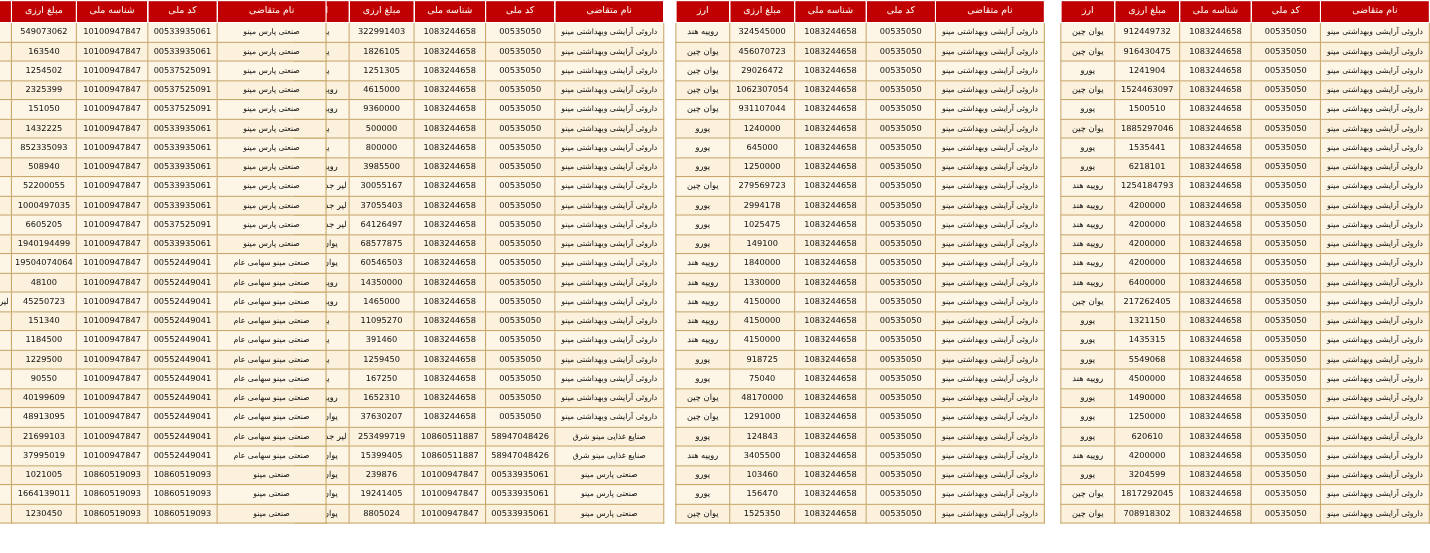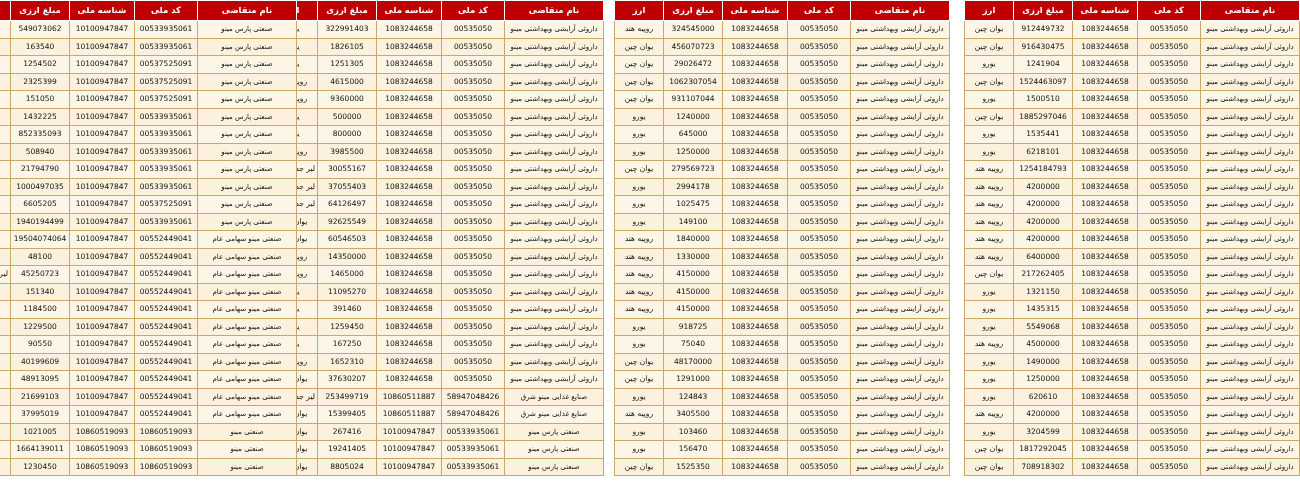--- a/index.html
+++ b/index.html
@@ -21,21 +21,21 @@
   }
   table.grid {
     border-collapse: collapse;
     table-layout: fixed;
     direction: rtl;
   }
   table.grid th {
     background: #c00000;
     color: #ffffff;
     font-size: 8.5px;
-    font-weight: bold;
+    font-weight: normal;
     text-align: center;
     border: 1px solid #ffffff;
     padding: 2px 1px;
     height: 15px;
     line-height: 11px;
     white-space: nowrap;
     overflow: hidden;
   }
   table.grid td {
     background: #fdf6e6;
@@ -547,21 +547,21 @@
             <td class="w-name name">داروئی آرایشی وبهداشتی مینو</td>
             <td class="w-code">00535050</td>
             <td class="w-nid">1083244658</td>
             <td class="w-amount">64126497</td>
             <td class="w-cur">لیر جدید ترکیه</td>
           </tr>
           <tr class="alt">
             <td class="w-name name">داروئی آرایشی وبهداشتی مینو</td>
             <td class="w-code">00535050</td>
             <td class="w-nid">1083244658</td>
-            <td class="w-amount">92625549</td>
+            <td class="w-amount">68577875</td>
             <td class="w-cur">یوان چین</td>
           </tr>
           <tr>
             <td class="w-name name">داروئی آرایشی وبهداشتی مینو</td>
             <td class="w-code">00535050</td>
             <td class="w-nid">1083244658</td>
             <td class="w-amount">60546503</td>
             <td class="w-cur">یوان چین</td>
           </tr>
           <tr class="alt">
@@ -631,21 +631,21 @@
             <td class="w-name name">صنایع غذایی مینو شرق</td>
             <td class="w-code">58947048426</td>
             <td class="w-nid">10860511887</td>
             <td class="w-amount">15399405</td>
             <td class="w-cur">یوان چین</td>
           </tr>
           <tr class="alt">
             <td class="w-name name">صنعتی پارس مینو</td>
             <td class="w-code">00533935061</td>
             <td class="w-nid">10100947847</td>
-            <td class="w-amount">267416</td>
+            <td class="w-amount">239876</td>
             <td class="w-cur">یوان چین</td>
           </tr>
           <tr>
             <td class="w-name name">صنعتی پارس مینو</td>
             <td class="w-code">00533935061</td>
             <td class="w-nid">10100947847</td>
             <td class="w-amount">19241405</td>
             <td class="w-cur">یوان چین</td>
           </tr>
           <tr class="alt">
@@ -723,21 +723,21 @@
             <td class="w-name name">صنعتی پارس مینو</td>
             <td class="w-code">00533935061</td>
             <td class="w-nid">10100947847</td>
             <td class="w-amount">508940</td>
             <td class="w-cur">یوان چین</td>
           </tr>
           <tr>
             <td class="w-name name">صنعتی پارس مینو</td>
             <td class="w-code">00533935061</td>
             <td class="w-nid">10100947847</td>
-            <td class="w-amount">21794790</td>
+            <td class="w-amount">52200055</td>
             <td class="w-cur">یوان چین</td>
           </tr>
           <tr class="alt">
             <td class="w-name name">صنعتی پارس مینو</td>
             <td class="w-code">00533935061</td>
             <td class="w-nid">10100947847</td>
             <td class="w-amount">1000497035</td>
             <td class="w-cur">یوان چین</td>
           </tr>
           <tr>

